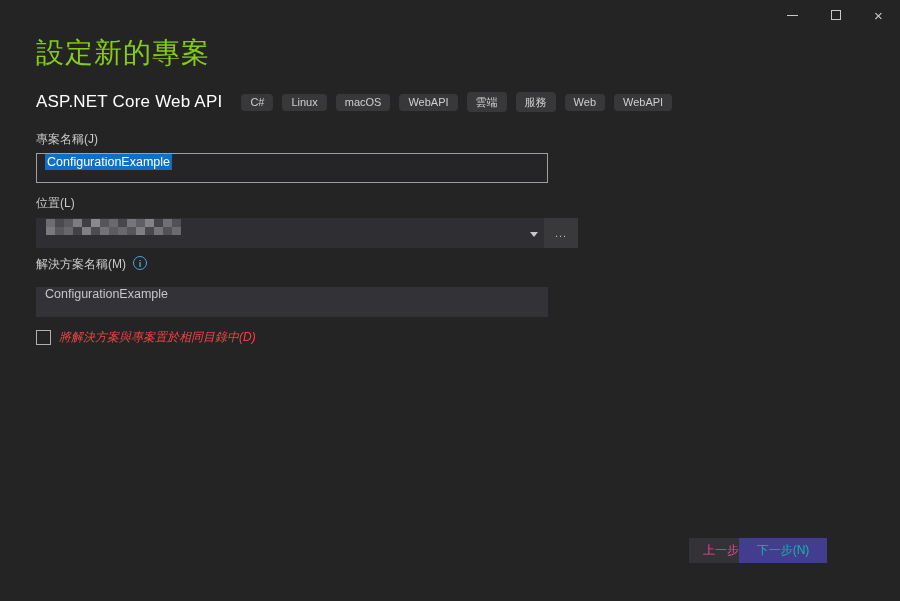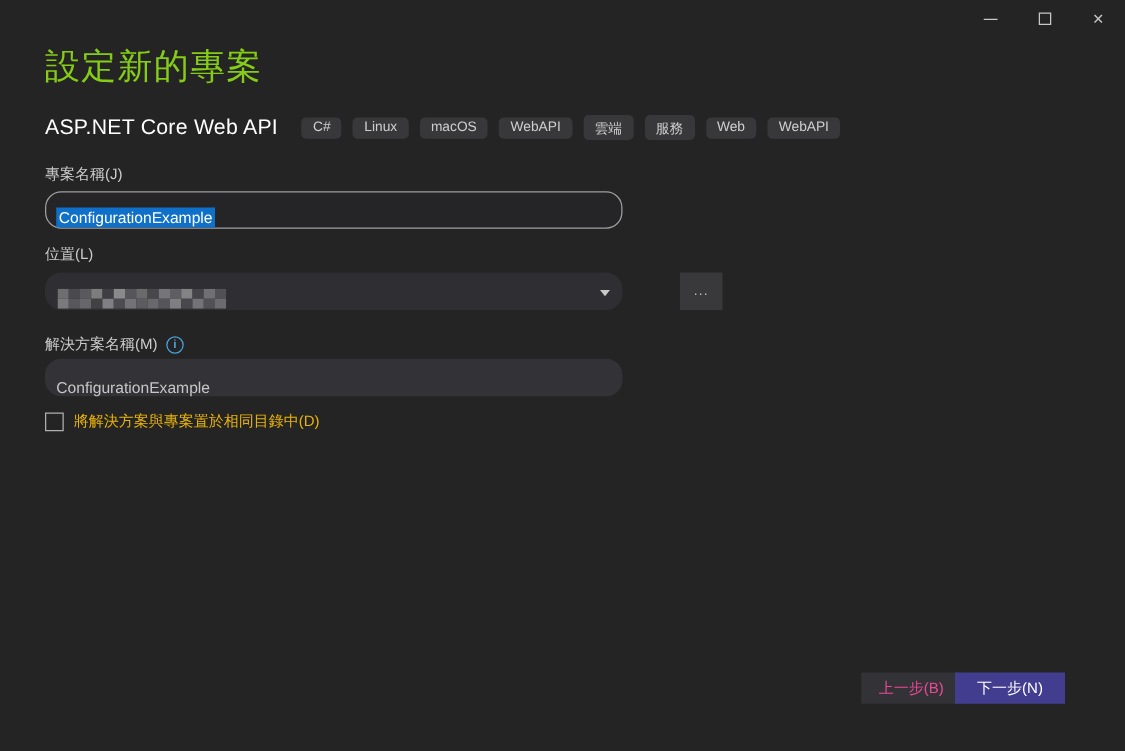--- a/index.html
+++ b/index.html
@@ -37,27 +37,26 @@
   .tag-list { display: flex; align-items: center; gap: 9px; margin-left: 19px; }
   .tag {
     background: #38383b; color: #cfcfcf; font-size: 11px;
     padding: 2.5px 9px; border-radius: 4px; white-space: nowrap;
   }
 
   
   .field-label { position: absolute; left: 36px; font-size: 12px; color: #cbcbcb; }
   .lbl-project  { top: 131px; }
   .lbl-location { top: 195px; text-align: center; }
-  .lbl-solution { top: 267px; display: flex; align-items: center; gap: 7px; }
+  .lbl-solution { top: 256px; display: flex; gap: 7px; }
 
   .input-box {
-    position: absolute; left: 36px; width: 462px; height: 30px;
-    display: flex; align-items: flex-end;
+    position: absolute; left: 36px; width: 512px; height: 30px;
+    display: flex; align-items: flex-start;
     font-size: 12.5px;
-    border-radius: 13px;
   }
   .project-input {
     top: 153px;
     background: #252528; border: 1px solid #9e9e9e; padding-left: 8px;
   }
   .project-input .selected-text {
     background: #0f70c9; color: #ffffff; padding: 1px 2px;
   }
   .location-combo {
     top: 218px; background: #2f2f33; border: 1px solid #2f2f33;
@@ -89,30 +88,30 @@
     top: 287px; background: #333337; color: #c6c6c6; padding-left: 9px;
   }
 
   .checkbox-row {
     position: absolute; left: 36px; top: 329px;
     display: flex; align-items: center; gap: 8px;
   }
   .checkbox {
     width: 15px; height: 15px; border: 1px solid #b0b0b0; background: transparent;
   }
-  .checkbox-label { font-size: 12px; color: #eab308; }
+  .checkbox-label { font-size: 12px; color: #ef4444; font-style: italic; }
 
   
   .btn {
     position: absolute; top: 538px; height: 25px;
     display: flex; align-items: center; justify-content: center;
     font-size: 12px; cursor: default;
   }
   .btn-back { left: 689px; width: 80px; background: #333337; color: #ec4899; }
-  .btn-next { left: 764px; width: 88px; background: #433d90; color: #ffffff; }
+  .btn-next { left: 739px; width: 88px; background: #433d90; color: #14b8a6; }
 </style>
 </head>
 <body>
 
 <div class="win-controls">
   <div class="win-btn">
       <span class="glyph-min"></span>
     </div>
   <div class="win-btn">
       <span class="glyph-max"></span>

